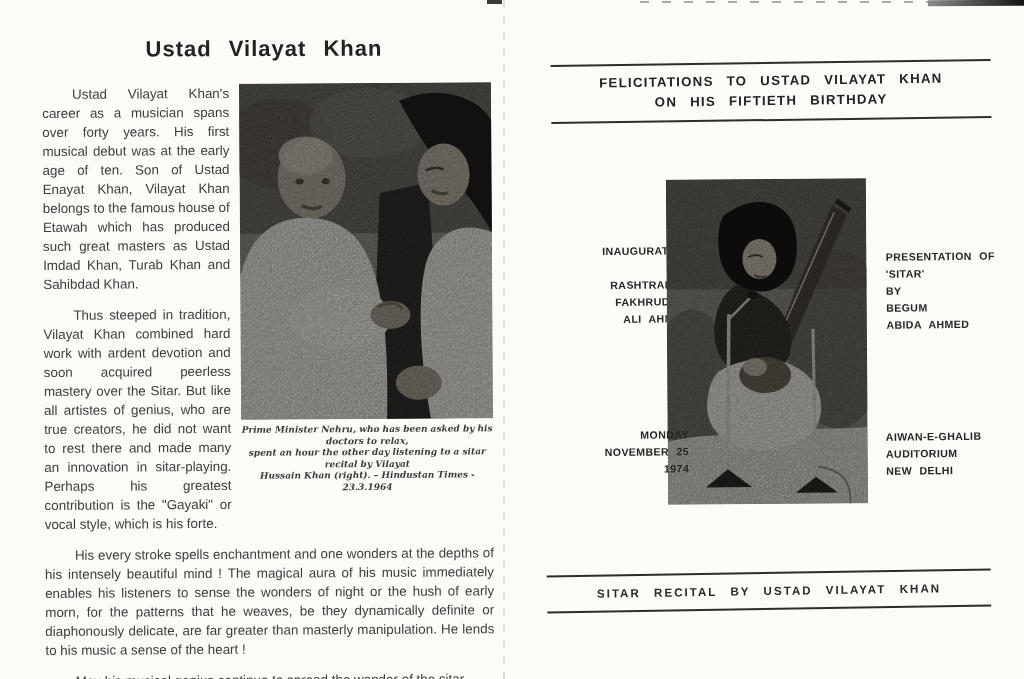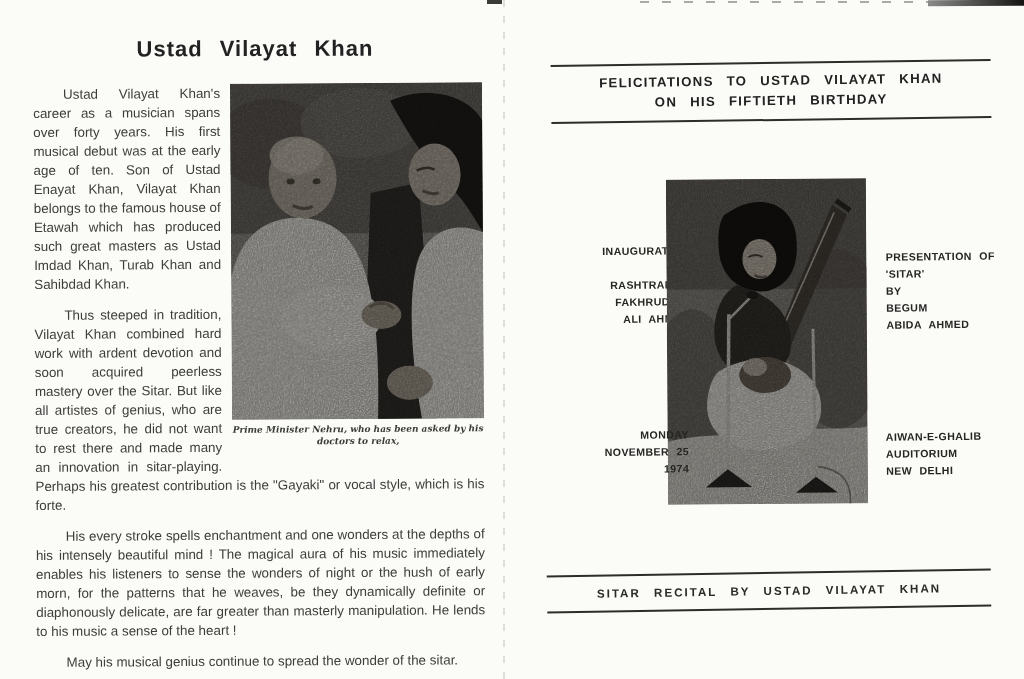--- a/index.html
+++ b/index.html
@@ -21,21 +21,21 @@
   .top-right-strip{
     position:absolute;right:0;top:0;width:96px;height:6px;
     background:linear-gradient(to right,#8a8a88,#141412);
     transform:rotate(-.4deg);
   }
   .gutter-mark{
     position:absolute;left:487px;top:0;width:15px;height:4px;background:#3a3a38;
   }
 
   
-  .left-page{position:absolute;left:0;top:0;width:503px;height:679px;}
+  .left-page{position:absolute;left:9px;top:0;width:503px;height:679px;}
   .lp-title{
     position:absolute;left:30px;top:36px;width:450px;
     text-align:center;font-size:22px;font-weight:bold;color:#222;
     letter-spacing:1px;word-spacing:10px;transform:rotate(-.2deg);
   }
   .lp-article{
     position:absolute;left:33px;top:85px;width:449px;
     font-size:13.4px;line-height:19px;text-align:justify;color:#3d3d3b;
     transform:rotate(-.35deg);transform-origin:left top;
   }
@@ -120,21 +120,22 @@
         <path d="M62,122 q10,6 20,1" stroke="#6a6156" stroke-width="3" fill="none"></path>
 
         <path d="M0,195 C8,150 40,128 82,136 C125,145 150,185 146,336 L0,336 Z" fill="#e9e6df"></path>
         <ellipse cx="100" cy="235" rx="50" ry="32" fill="#f0ede6"></ellipse>
         <ellipse cx="150" cy="232" rx="20" ry="14" fill="#a69d8f"></ellipse>
         <path d="M138,224 q14,-8 24,2" stroke="#7d7466" stroke-width="3" fill="none"></path>
         <rect width="252" height="336" fill="#000" filter="url(#grainL)" opacity=".5"></rect>
       </svg>
       <div class="photo-caption">
         <span>Prime Minister Nehru, who has been asked by his doctors to relax,</span><br>
-        <br>
+        <span>spent an hour the other day listening to a sitar recital by Vilayat</span><br>
+        <span>Hussain Khan (right). – Hindustan Times - 23.3.1964</span>
       </div>
     </div>
 
     <p>Ustad Vilayat Khan's career as a musician spans over forty years. His first musical debut was at the early age of ten. Son of Ustad Enayat Khan, Vilayat Khan belongs to the famous house of Etawah which has produced such great masters as Ustad Imdad Khan, Turab Khan and Sahibdad Khan.</p>
     <p>Thus steeped in tradition, Vilayat Khan combined hard work with ardent devotion and soon acquired peerless mastery over the Sitar. But like all artistes of genius, who are true creators, he did not want to rest there and made many an innovation in sitar-playing. Perhaps his greatest contribution is the "Gayaki" or vocal style, which is his forte.</p>
     <p>His every stroke spells enchantment and one wonders at the depths of his intensely beautiful mind !  The magical aura of his music immediately enables his listeners to sense the wonders of night or the hush of early morn, for the patterns that he weaves, be they dynamically definite or diaphonously delicate, are far greater than masterly manipulation. He lends to his music a sense of the heart !</p>
     <p>May his musical genius continue to spread the wonder of the sitar.</p>
   </div>
 </div>
 

